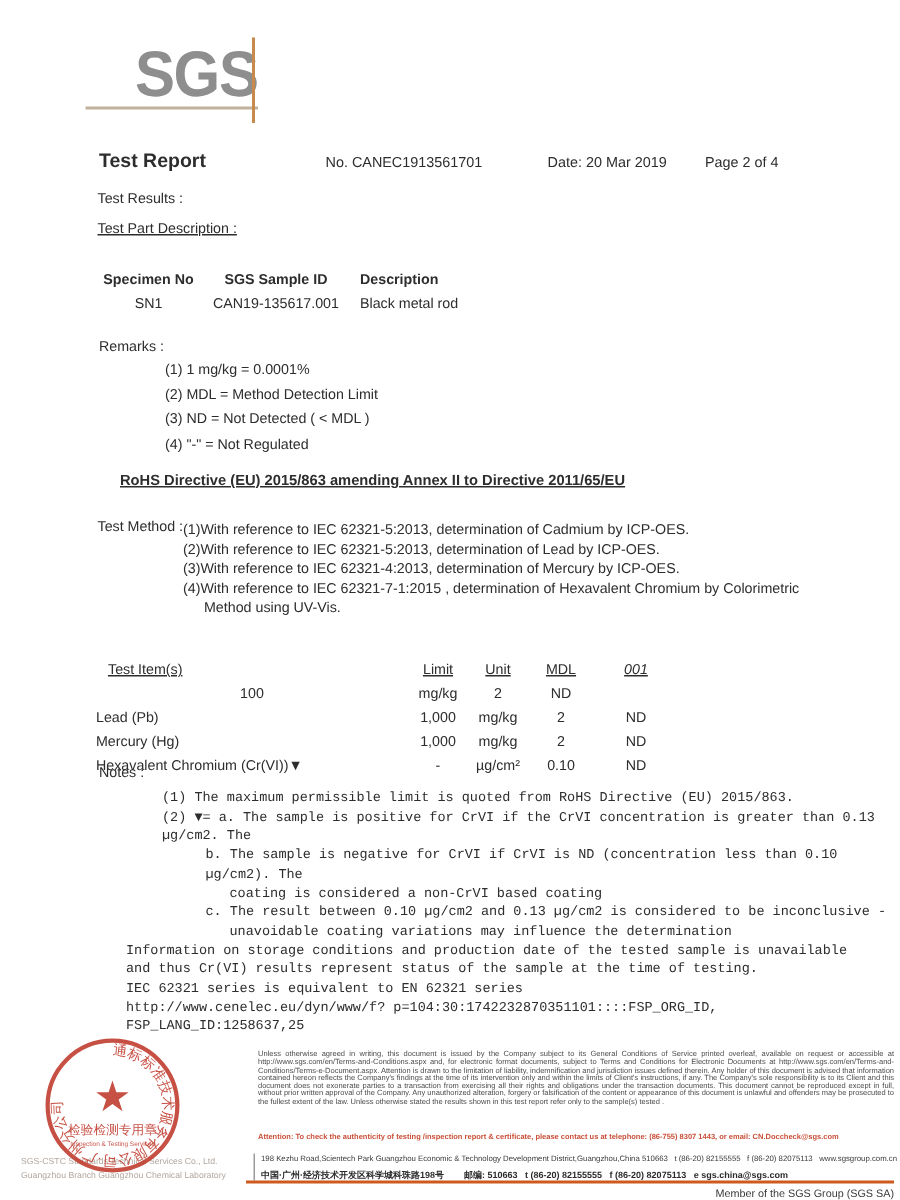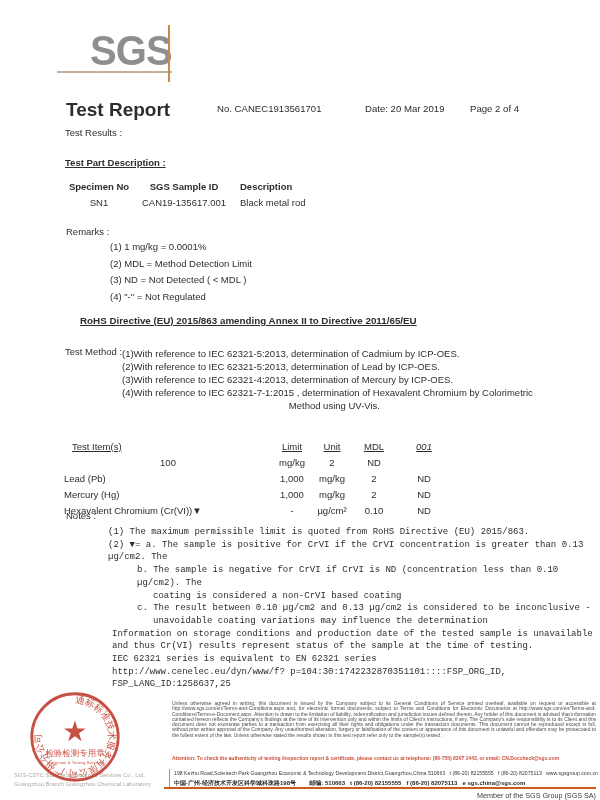--- a/index.html
+++ b/index.html
@@ -8,60 +8,60 @@
         font-family:"Liberation Sans",sans-serif;color:#2d2d2d;}
   .abs{position:absolute;}
 
   
   .logo-text{left:90px;top:29px;font-size:43px;line-height:43px;font-weight:bold;color:#8e8e8e;
              letter-spacing:-1px;transform:scaleX(0.93);transform-origin:left top;}
   .logo-underline{left:57px;top:71px;width:115px;height:2px;background:#c2b19b;}
   .logo-vline{left:168px;top:25px;width:2px;height:57px;background:#c8894c;}
 
   
-  .h-title{left:66px;top:99px;font-size:19px;font-weight:bold;}
+  .h-title{left:66px;top:99px;font-size:13px;font-weight:bold;}
   .h-no{left:217px;top:103px;font-size:9.6px;}
   .h-date{left:365px;top:103px;font-size:9.6px;}
   .h-page{left:470px;top:103px;font-size:9.6px;}
 
   .t95{font-size:9.5px;line-height:1;}
   .lbl-results{left:65px;top:128px;}
-  .lbl-part{left:65px;top:158px;text-decoration:underline;font-weight:bold;}
+  .lbl-part{left:65px;top:148px;text-decoration:underline;}
   .lbl-remarks{left:66px;top:227px;}
   .lbl-method{left:65px;top:347px;}
   .lbl-notes{left:66px;top:511px;text-align:right;}
 
   
   .stable{left:64px;top:181px;display:grid;grid-template-columns:70px 100px 170px;row-gap:5px;font-size:9.5px;}
   .stable .hd{font-weight:bold;}
   .stable .c1{text-align:center;}
   .stable .c2{text-align:center;}
   .stable .c3{text-align:left;padding-left:6px;}
 
   .remarks{left:110px;top:239px;font-size:9.5px;line-height:16.5px;}
 
   .rohs{left:64px;top:315px;font-size:9.8px;font-weight:bold;text-decoration:underline;padding-left:16px;}
 
   .methods{left:122px;top:347px;font-size:9.5px;line-height:13px;}
-  .methods .cont{margin-left:14px;text-align:center;}
+  .methods .cont{margin-left:14px;}
 
   
   .rtable{left:64px;top:436px;width:440px;font-size:9.5px;}
   .rt-row{display:grid;grid-template-columns:208px 40px 40px 44px 56px;height:16px;align-items:end;}
   .rt-row .cc{text-align:center;}
   .rt-row .ci{text-align:left;}
   .rt-row.hd .ci{padding-left:8px;}
   .rt-row u{text-decoration:underline;}
   .col-001{font-style:italic;}
 
   .notes{left:0;top:526px;font-size:9px;line-height:12.7px;width:600px;font-family:Liberation Mono, monospace;}
   .notes .i1{margin-left:108px;}
   .notes .i2{margin-left:137px;}
   .notes .i3{margin-left:153px;}
-  .notes .i4{margin-left:112px;}
+  .notes .i4{margin-left:84px;}
 
   
   .fineprint{left:172px;top:701px;width:424px;font-size:5px;line-height:5.3px;
              text-align:justify;color:#4c4c4c;}
   .attention{left:172px;top:756px;width:400px;font-size:5px;line-height:5.8px;
              color:#c94f38;font-weight:bold;}
   .addr1{left:174px;top:770px;font-size:5.2px;color:#3a3a3a;white-space:pre;}
   .addr2{left:174px;top:779px;font-size:6px;font-weight:bold;color:#2a2a2a;white-space:pre;}
   .divider-v{left:169px;top:769px;width:1px;height:18px;background:#9a9a9a;}
   .rule-orange{left:164px;top:787px;width:432px;height:2px;}

